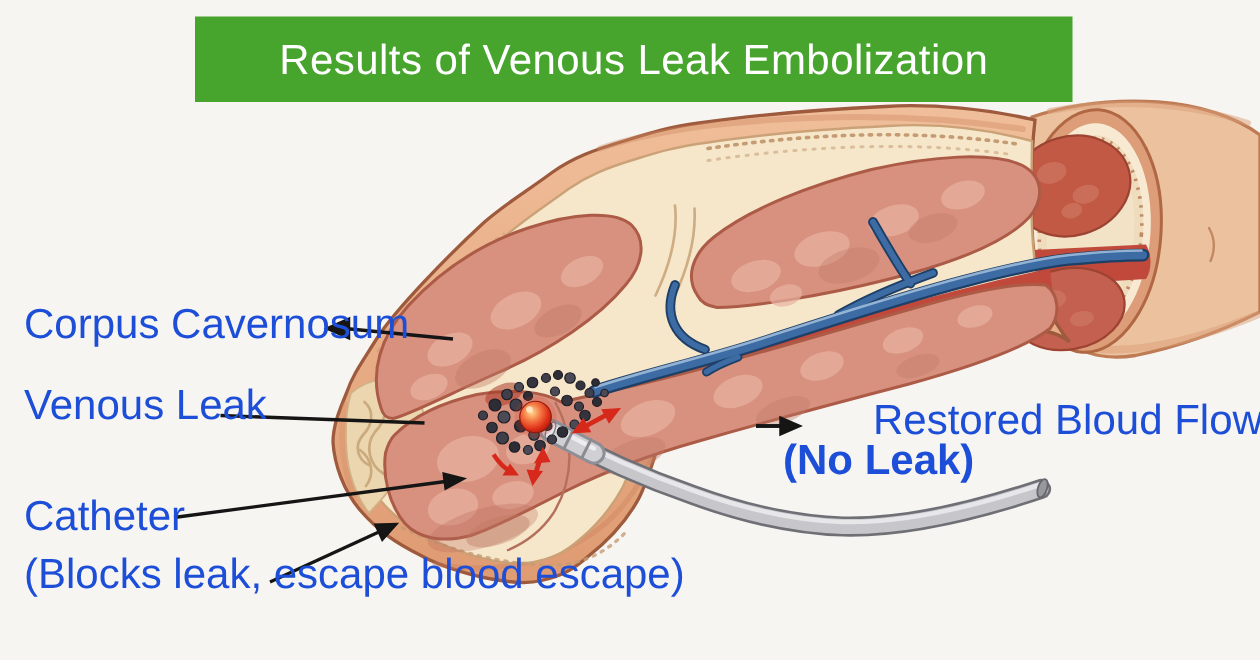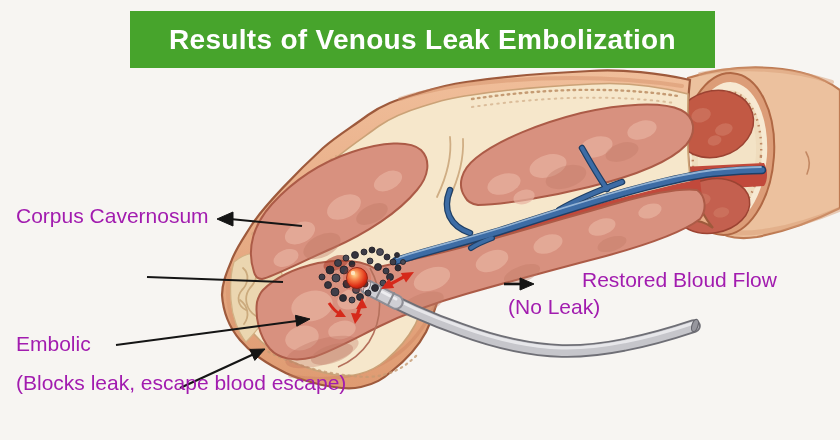--- a/index.html
+++ b/index.html
@@ -8,25 +8,25 @@
     background:#F7F5F2;
     font-family:"Liberation Sans", sans-serif;
   }
   .stage svg{position:absolute;left:0;top:0;}
   .banner{
     position:absolute;left:130px;top:11px;width:585px;height:57px;
     background:#47A42C;
     display:flex;align-items:center;justify-content:center;
   }
   .banner span{
-    color:#FFFFFF;font-size:28px;font-weight:bold;letter-spacing:.3px;
+    color:#FFFFFF;font-size:28px;font-weight:normal;letter-spacing:.3px;
     font-family:"Liberation Sans", sans-serif;
   }
   .lbl{
-    position:absolute;color:#a21caf;font-size:21px;line-height:26px;
+    position:absolute;color:#1d4ed8;font-size:28px;line-height:26px;
     white-space:nowrap;
   }
   .lbl .line{display:block;}
 </style>
 </head>
 <body>
 
 <div class="stage">
 
 <svg width="840" height="440" viewBox="0 0 840 440">
@@ -264,30 +264,31 @@
 
 <div class="banner">
   <span>Results of Venous Leak Embolization</span>
 </div>
 
 <div class="lbl" style="left:16px;top:203px;">
   <span class="line">Corpus Cavernosum</span>
 </div>
 
 <div class="lbl" style="left:16px;top:257px;">
+  <span class="line">Venous Leak</span>
 </div>
 
 <div class="lbl" style="left:16px;top:331px;">
-  <span class="line">Embolic</span>
+  <span class="line">Catheter</span>
 </div>
 
 <div class="lbl" style="left:16px;top:370px;">
   <span class="line">(Blocks leak, escape blood escape)</span>
 </div>
 
 <div class="lbl" style="left:538px;top:267px;margin-left:44px;">
   <span class="line">Restored Bloud Flow</span>
 </div>
-<div class="lbl" style="left:508px;top:294px;">
+<div class="lbl" style="left:522px;top:294px;font-weight:bold;">
   <span class="line">(No Leak)</span>
 </div>
 
 </div>
 
 </body></html>

